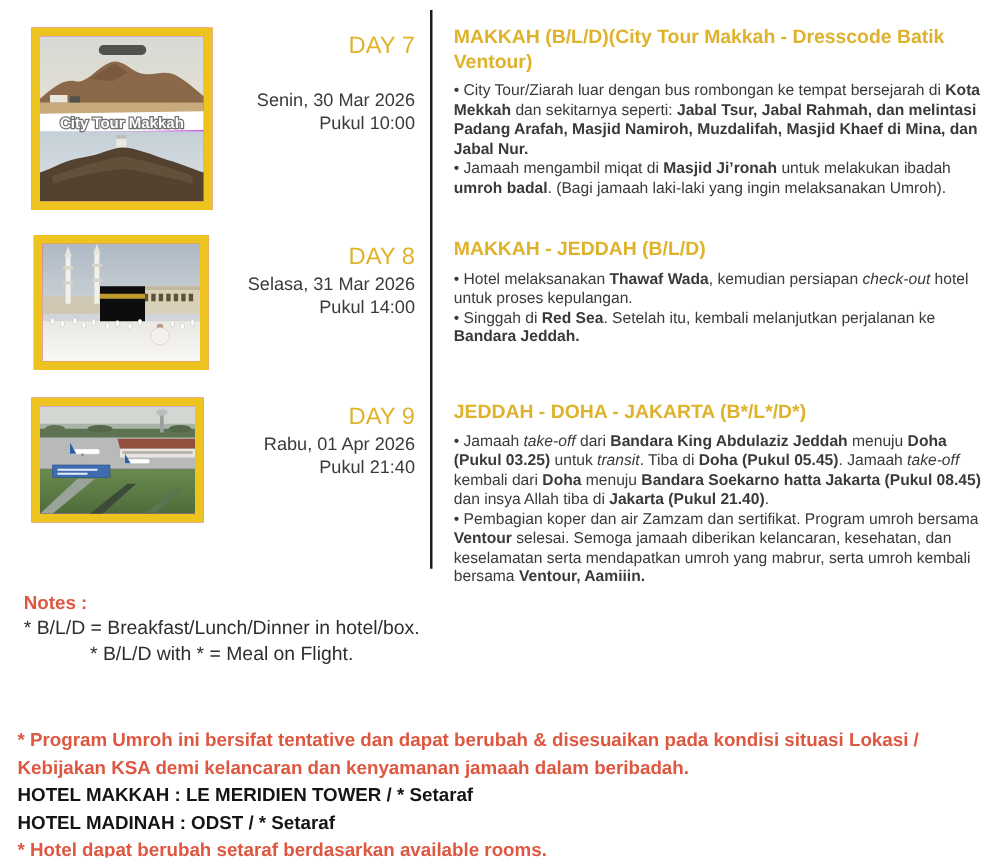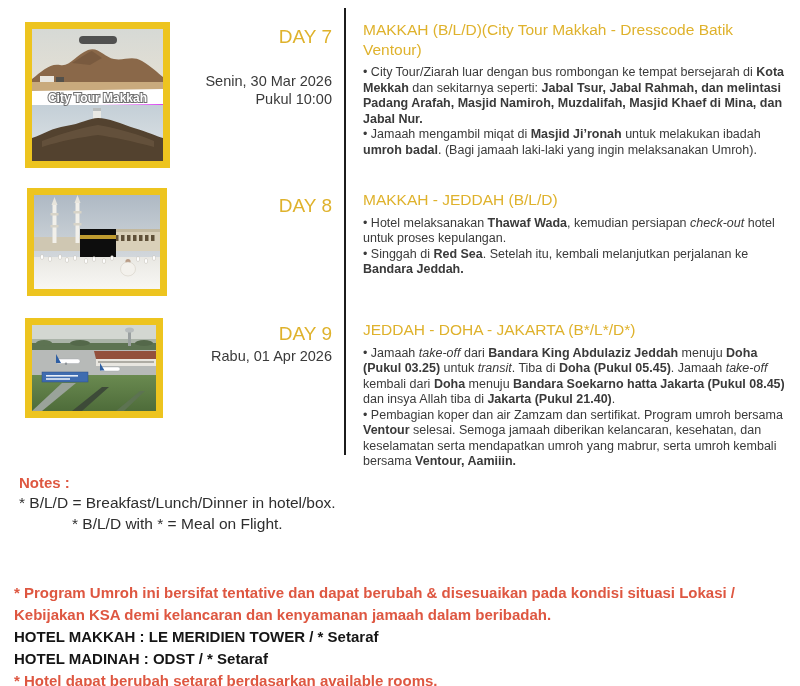--- a/index.html
+++ b/index.html
@@ -22,21 +22,21 @@
 
   .mid{position:absolute;left:170px;width:162px;text-align:right;}
   .d0 .mid{top:24px;} .d1 .mid{top:193px;} .d2 .mid{top:321px;}
   .day-label{font-size:19px;line-height:25px;font-weight:normal;color:#DFB22C;}
   .date-block{margin-top:2px;}
   .d0 .date-block{margin-top:24px;}
   .date-line{font-size:14.5px;line-height:17.5px;color:#3a3a3a;}
 
   .content{position:absolute;left:363px;width:433px;}
   .d0 .content{top:20px;} .d1 .content{top:190px;} .d2 .content{top:320px;}
-  .title{margin:0 0 6px 0;max-width:423px;font-size:15.5px;line-height:19.5px;font-weight:normal;color:#DFB22C;}
+  .title{margin:0 0 6px 0;max-width:423px;font-size:15.5px;line-height:19.5px;font-weight:bold;color:#DFB22C;}
   .bullets p.bullet{margin:0;font-size:12.5px;line-height:15.5px;color:#3a3a3a;}
   .b{font-weight:bold;}
   .i{font-style:italic;}
 
   
   .notes{position:absolute;left:19px;top:473px;}
   .notes-heading{color:#DE5741;font-weight:bold;font-size:15px;line-height:20px;}
   .notes-line{font-size:15.5px;line-height:20.5px;color:#2e2e2e;text-align:center;}
 
   
@@ -148,20 +148,24 @@
             <ellipse cx="104" cy="64" rx="1.6" ry="2.6"></ellipse>
           <ellipse cx="112" cy="66" rx="1.6" ry="2.6"></ellipse>
             <ellipse cx="120" cy="63" rx="1.6" ry="2.6"></ellipse>
         </g>
         <circle cx="94" cy="66.5" r="2.6" fill="#b99c86"></circle>
         <ellipse cx="94" cy="74" rx="7.5" ry="7" fill="#f3f1ec" stroke="#cfc9bd" stroke-width="0.5"></ellipse>
       </svg>
     </div>
     <div class="mid">
       <div class="day-label">DAY 8</div>
+      <div class="date-block">
+        <div class="date-line">Selasa, 31 Mar 2026</div>
+        <div class="date-line">Pukul 14:00</div>
+      </div>
     </div>
     <div class="content">
       <h2 class="title">MAKKAH - JEDDAH (B/L/D)</h2>
       <div class="bullets">
           <p class="bullet"><span>• Hotel melaksanakan </span><span class="b">Thawaf Wada</span><span>, kemudian persiapan </span><span class="i">check-out</span><span> hotel untuk proses kepulangan.</span></p>
           <p class="bullet"><span>• Singgah di </span><span class="b">Red Sea</span><span>. Setelah itu, kembali melanjutkan perjalanan ke </span><span class="b">Bandara Jeddah.</span></p>
         </div>
     </div>
   </section>
 
@@ -201,20 +205,21 @@
         <polygon points="84,86 108,66 113,66 92,86" fill="#5d7352"></polygon>
         <rect x="10" y="47" width="46" height="10" fill="#3f6cb0" stroke="#2c4f86" stroke-width="0.5"></rect>
         <rect x="14" y="50" width="32" height="1.6" fill="#e8eef7"></rect>
         <rect x="14" y="53.2" width="24" height="1.6" fill="#e8eef7"></rect>
       </svg>
     </div>
     <div class="mid">
       <div class="day-label">DAY 9</div>
       <div class="date-block">
         <div class="date-line">Rabu, 01 Apr 2026</div>
+        <div class="date-line">Pukul 21:40</div>
       </div>
     </div>
     <div class="content">
       <h2 class="title">JEDDAH - DOHA - JAKARTA (B*/L*/D*)</h2>
       <div class="bullets">
           <p class="bullet"><span>• Jamaah </span><span class="i">take-off</span><span> dari </span><span class="b">Bandara King Abdulaziz Jeddah</span><span> menuju </span><span class="b">Doha (Pukul 03.25)</span><span> untuk </span><span class="i">transit</span><span>. Tiba di </span><span class="b">Doha (Pukul 05.45)</span><span>. Jamaah </span><span class="i">take-off</span><span> kembali dari </span><span class="b">Doha</span><span> menuju </span><span class="b">Bandara Soekarno hatta Jakarta (Pukul 08.45)</span><span> dan insya Allah tiba di </span><span class="b">Jakarta (Pukul 21.40)</span><span>.</span></p>
           <p class="bullet"><span>• Pembagian koper dan air Zamzam dan sertifikat. Program umroh bersama </span><span class="b">Ventour</span><span> selesai. Semoga jamaah diberikan kelancaran, kesehatan, dan keselamatan serta mendapatkan umroh yang mabrur, serta umroh kembali bersama </span><span class="b">Ventour, Aamiiin.</span></p>
         </div>
     </div>
   </section>

